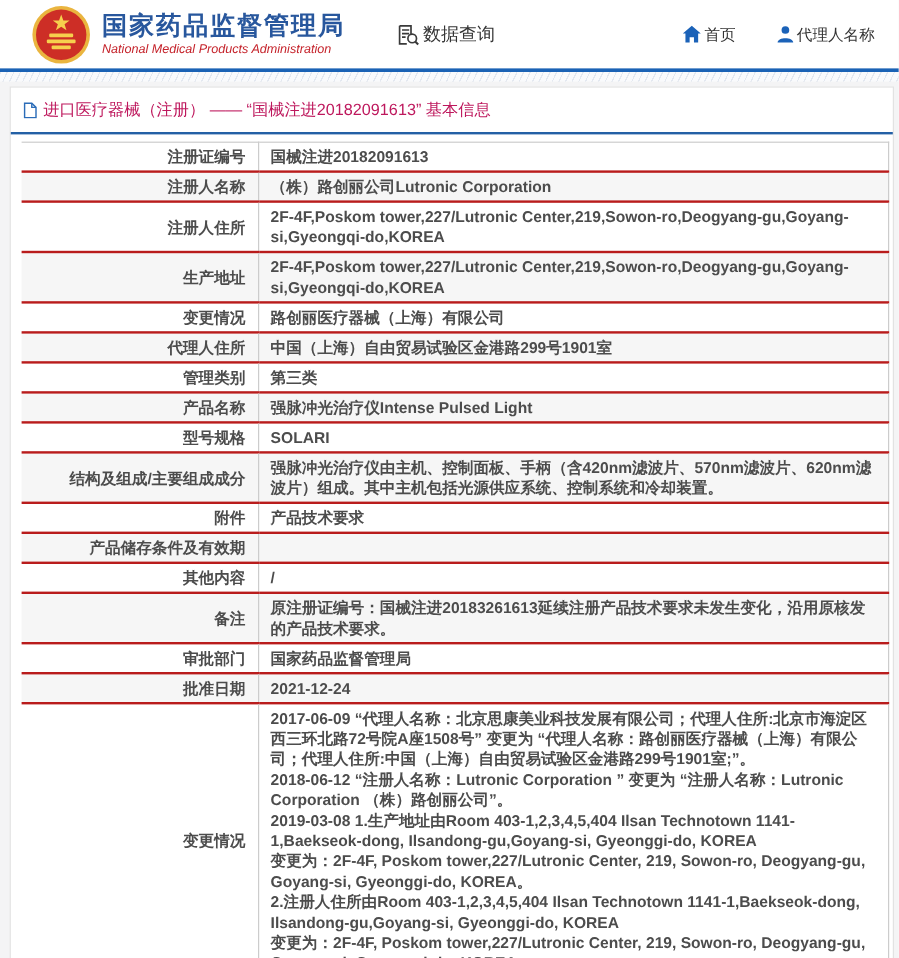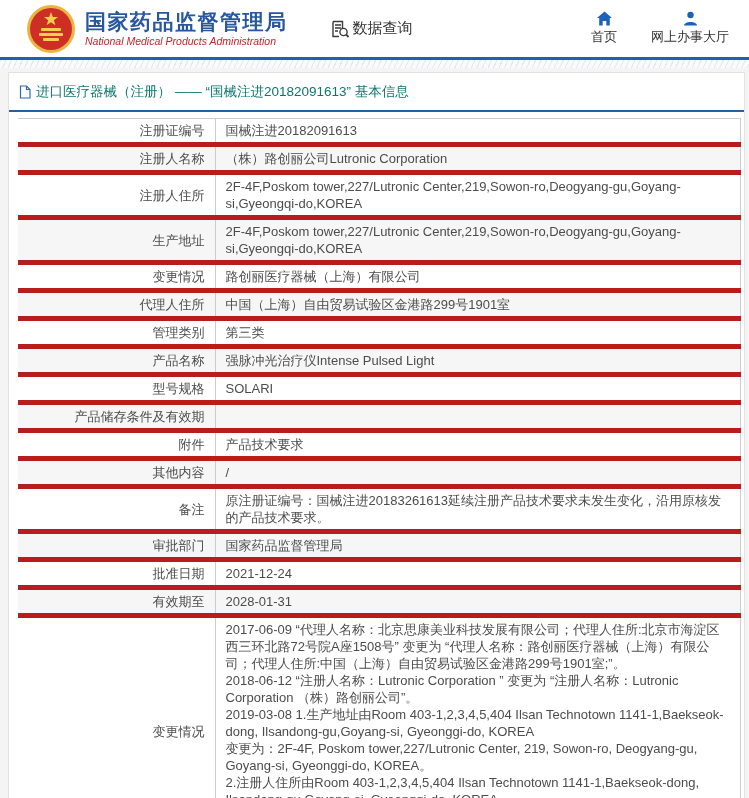--- a/index.html
+++ b/index.html
@@ -17,57 +17,58 @@
     background:#fff; height:57px;
     display:flex; align-items:center;
     padding-left:26px;
   }
   .brand{ display:flex; align-items:center; gap:9px; }
   .brand-zh{ color:#28579d; font-size:21px; font-weight:bold; letter-spacing:1.5px; line-height:24px; }
   .brand-en{ color:#c5232b; font-size:10.5px; margin-top:1px;font-style:italic; }
   .data-query{ margin-left:42px; display:flex; align-items:center; gap:3px;
     color:#333; font-size:15px; font-weight:normal; cursor:pointer; }
   .topnav{ margin-left:auto; display:flex; gap:34px; padding-right:20px; }
-  .nav-item{ display:flex; flex-direction:column; align-items:center; gap:2px;
+  .nav-item{ display:flex; flex-direction:row; align-items:center; gap:2px;
     font-size:13px; color:#333; cursor:pointer; text-decoration:none; }
 
   .blue-line{ height:3px; background:#1a62b5; }
   .hatch{
     height:8px;
     background:repeating-linear-gradient(115deg,#e3e8f0 0 1px,#f9fafc 1px 5px);
   }
 
   
   .content{
     background:#fff;
     margin:4px 4px 6px 8px;
     border:1px solid #e2e2e2;
     padding-bottom:8px;
   }
   .breadcrumb{
     display:flex; align-items:center; gap:5px;
     padding:10px 10px 9px 10px;
-    color:#0f766e; font-size:13.5px;
+    color:#be185d; font-size:13.5px;
     border-bottom:2px solid #2360a5;
   }
 
   
   table.info{
     border-collapse:collapse;
     margin:6px 3px 0 9px;
     width:calc(100% - 12px);
     font-size:13px;
     color:#4c4c4c;
   }
   table.info td{
-    border-bottom:5px solid #b91c1c;
+    border-bottom:2px solid #b91c1c;
     padding:3px 10px;
     line-height:17px;
     height:17px;
     vertical-align:middle;
+    font-weight:bold;
   }
   table.info tr:first-child td{ border-top:1px solid #ccc; }
   table.info tbody tr:nth-child(even){ background:#f6f6f6; }
   td.lbl{
     width:197px; text-align:right;
     border-right:1px solid #ccc;
     padding-right:8px;
     white-space:nowrap;
   }
   td.val{ border-right:1px solid #ccc;margin-top:28px; }
@@ -119,21 +120,21 @@
         </span>
         <span>首页</span>
       </a>
       <a class="nav-item">
         <span>
           <svg width="15" height="15" viewBox="0 0 15 15">
             <circle cx="7.5" cy="4" r="3.2" fill="#1b62b8"></circle>
             <path d="M1 14.5 C1 9.8 14 9.8 14 14.5 Z" fill="#1b62b8"></path>
           </svg>
         </span>
-        <span>网上办事大厅</span>
+        <span>代理人名称</span>
       </a>
     </nav>
   </header>
 
   <div class="blue-line"></div>
   <div class="hatch"></div>
 
   <main class="content">
 
     <div class="breadcrumb">
@@ -178,46 +179,46 @@
           </tr>
           <tr>
             <td class="lbl">产品名称</td>
             <td class="val">强脉冲光治疗仪Intense Pulsed Light</td>
           </tr>
           <tr>
             <td class="lbl">型号规格</td>
             <td class="val">SOLARI</td>
           </tr>
           <tr>
+            <td class="lbl">结构及组成/主要组成成分</td>
+            <td class="val">强脉冲光治疗仪由主机、控制面板、手柄（含420nm滤波片、570nm滤波片、620nm滤波片）组成。其中主机包括光源供应系统、控制系统和冷却装置。</td>
+          </tr>
+          <tr>
+            <td class="lbl">附件</td>
+            <td class="val">产品技术要求</td>
+          </tr>
+          <tr>
             <td class="lbl">产品储存条件及有效期</td>
             <td class="val"></td>
           </tr>
           <tr>
-            <td class="lbl">附件</td>
-            <td class="val">产品技术要求</td>
-          </tr>
-          <tr>
             <td class="lbl">其他内容</td>
             <td class="val">/</td>
           </tr>
           <tr>
             <td class="lbl">备注</td>
             <td class="val">原注册证编号：国械注进20183261613延续注册产品技术要求未发生变化，沿用原核发的产品技术要求。</td>
           </tr>
           <tr>
             <td class="lbl">审批部门</td>
             <td class="val">国家药品监督管理局</td>
           </tr>
           <tr>
             <td class="lbl">批准日期</td>
             <td class="val">2021-12-24</td>
-          </tr>
-          <tr>
-            <td class="lbl">有效期至</td>
-            <td class="val">2028-01-31</td>
           </tr>
           <tr>
             <td class="lbl">变更情况</td>
             <td class="val pre">2017-06-09 “代理人名称：北京思康美业科技发展有限公司；代理人住所:北京市海淀区西三环北路72号院A座1508号” 变更为 “代理人名称：路创丽医疗器械（上海）有限公司；代理人住所:中国（上海）自由贸易试验区金港路299号1901室;”。
 2018-06-12 “注册人名称：Lutronic Corporation ” 变更为 “注册人名称：Lutronic Corporation （株）路创丽公司”。
 2019-03-08 1.生产地址由Room 403-1,2,3,4,5,404 Ilsan Technotown 1141-1,Baekseok-dong, Ilsandong-gu,Goyang-si, Gyeonggi-do, KOREA
 变更为：2F-4F, Poskom tower,227/Lutronic Center, 219, Sowon-ro, Deogyang-gu, Goyang-si, Gyeonggi-do, KOREA。
 2.注册人住所由Room 403-1,2,3,4,5,404 Ilsan Technotown 1141-1,Baekseok-dong, Ilsandong-gu,Goyang-si, Gyeonggi-do, KOREA
 变更为：2F-4F, Poskom tower,227/Lutronic Center, 219, Sowon-ro, Deogyang-gu, Goyang-si, Gyeonggi-do, KOREA。</td>
           </tr>

